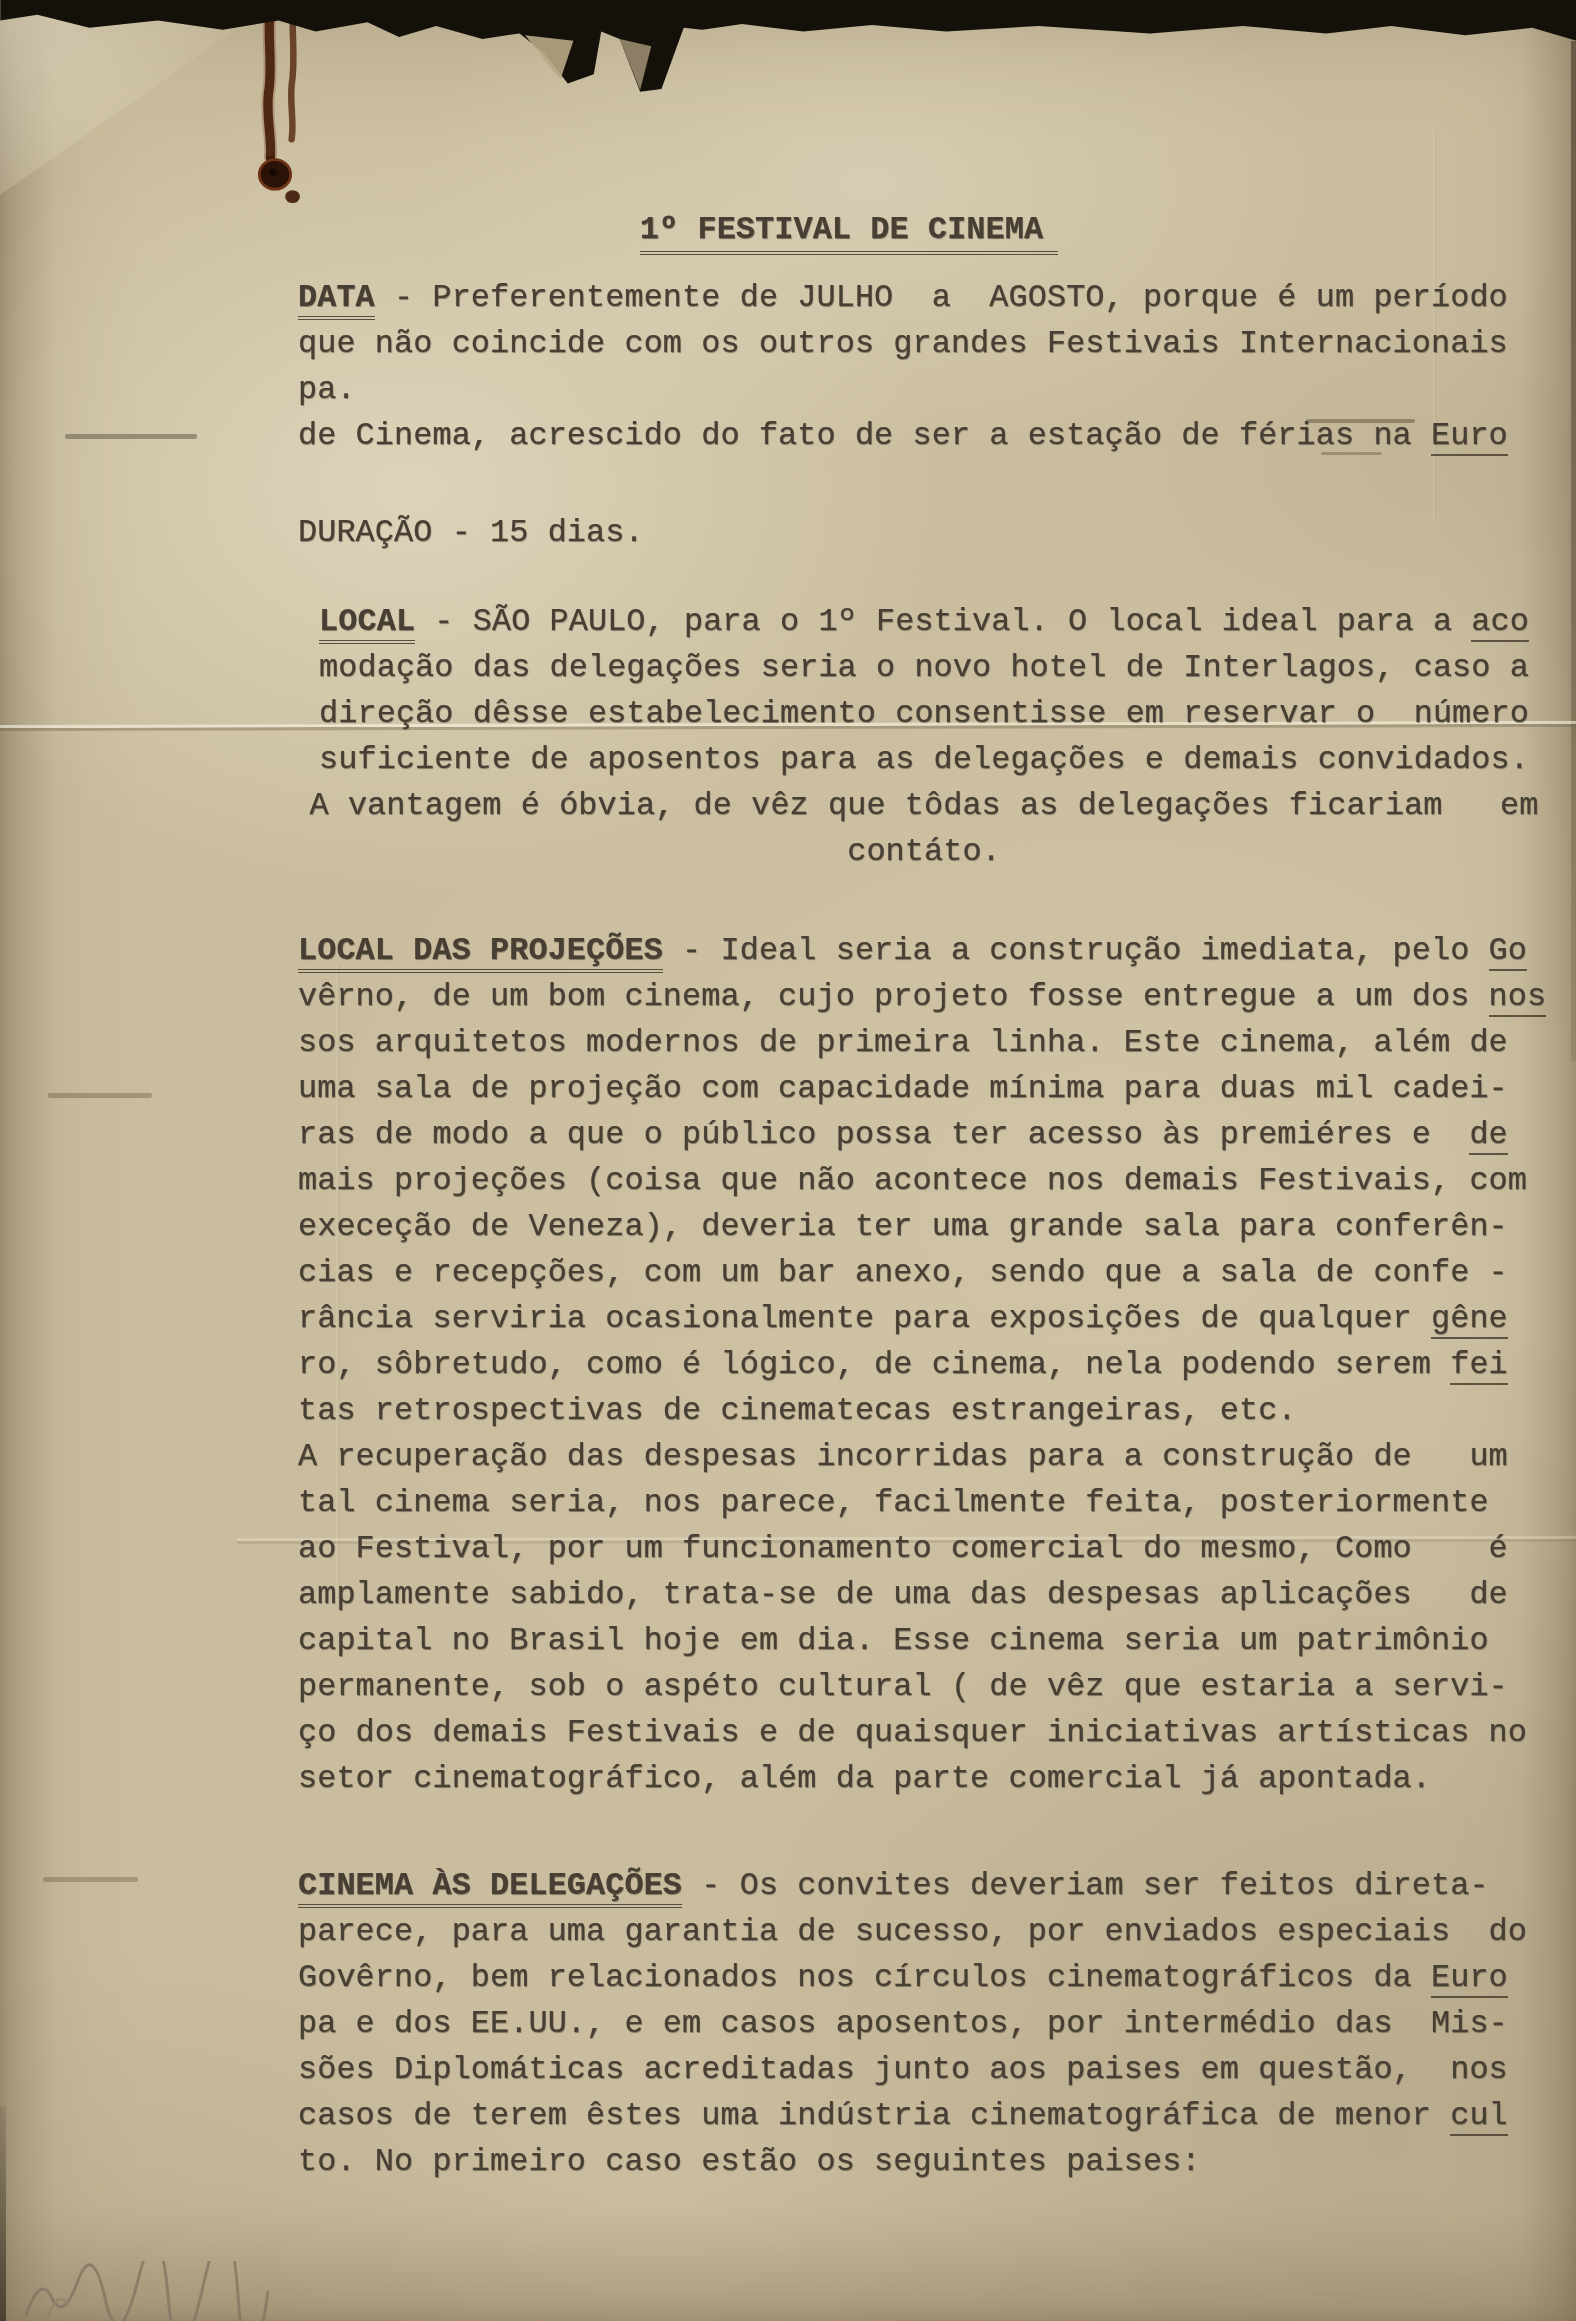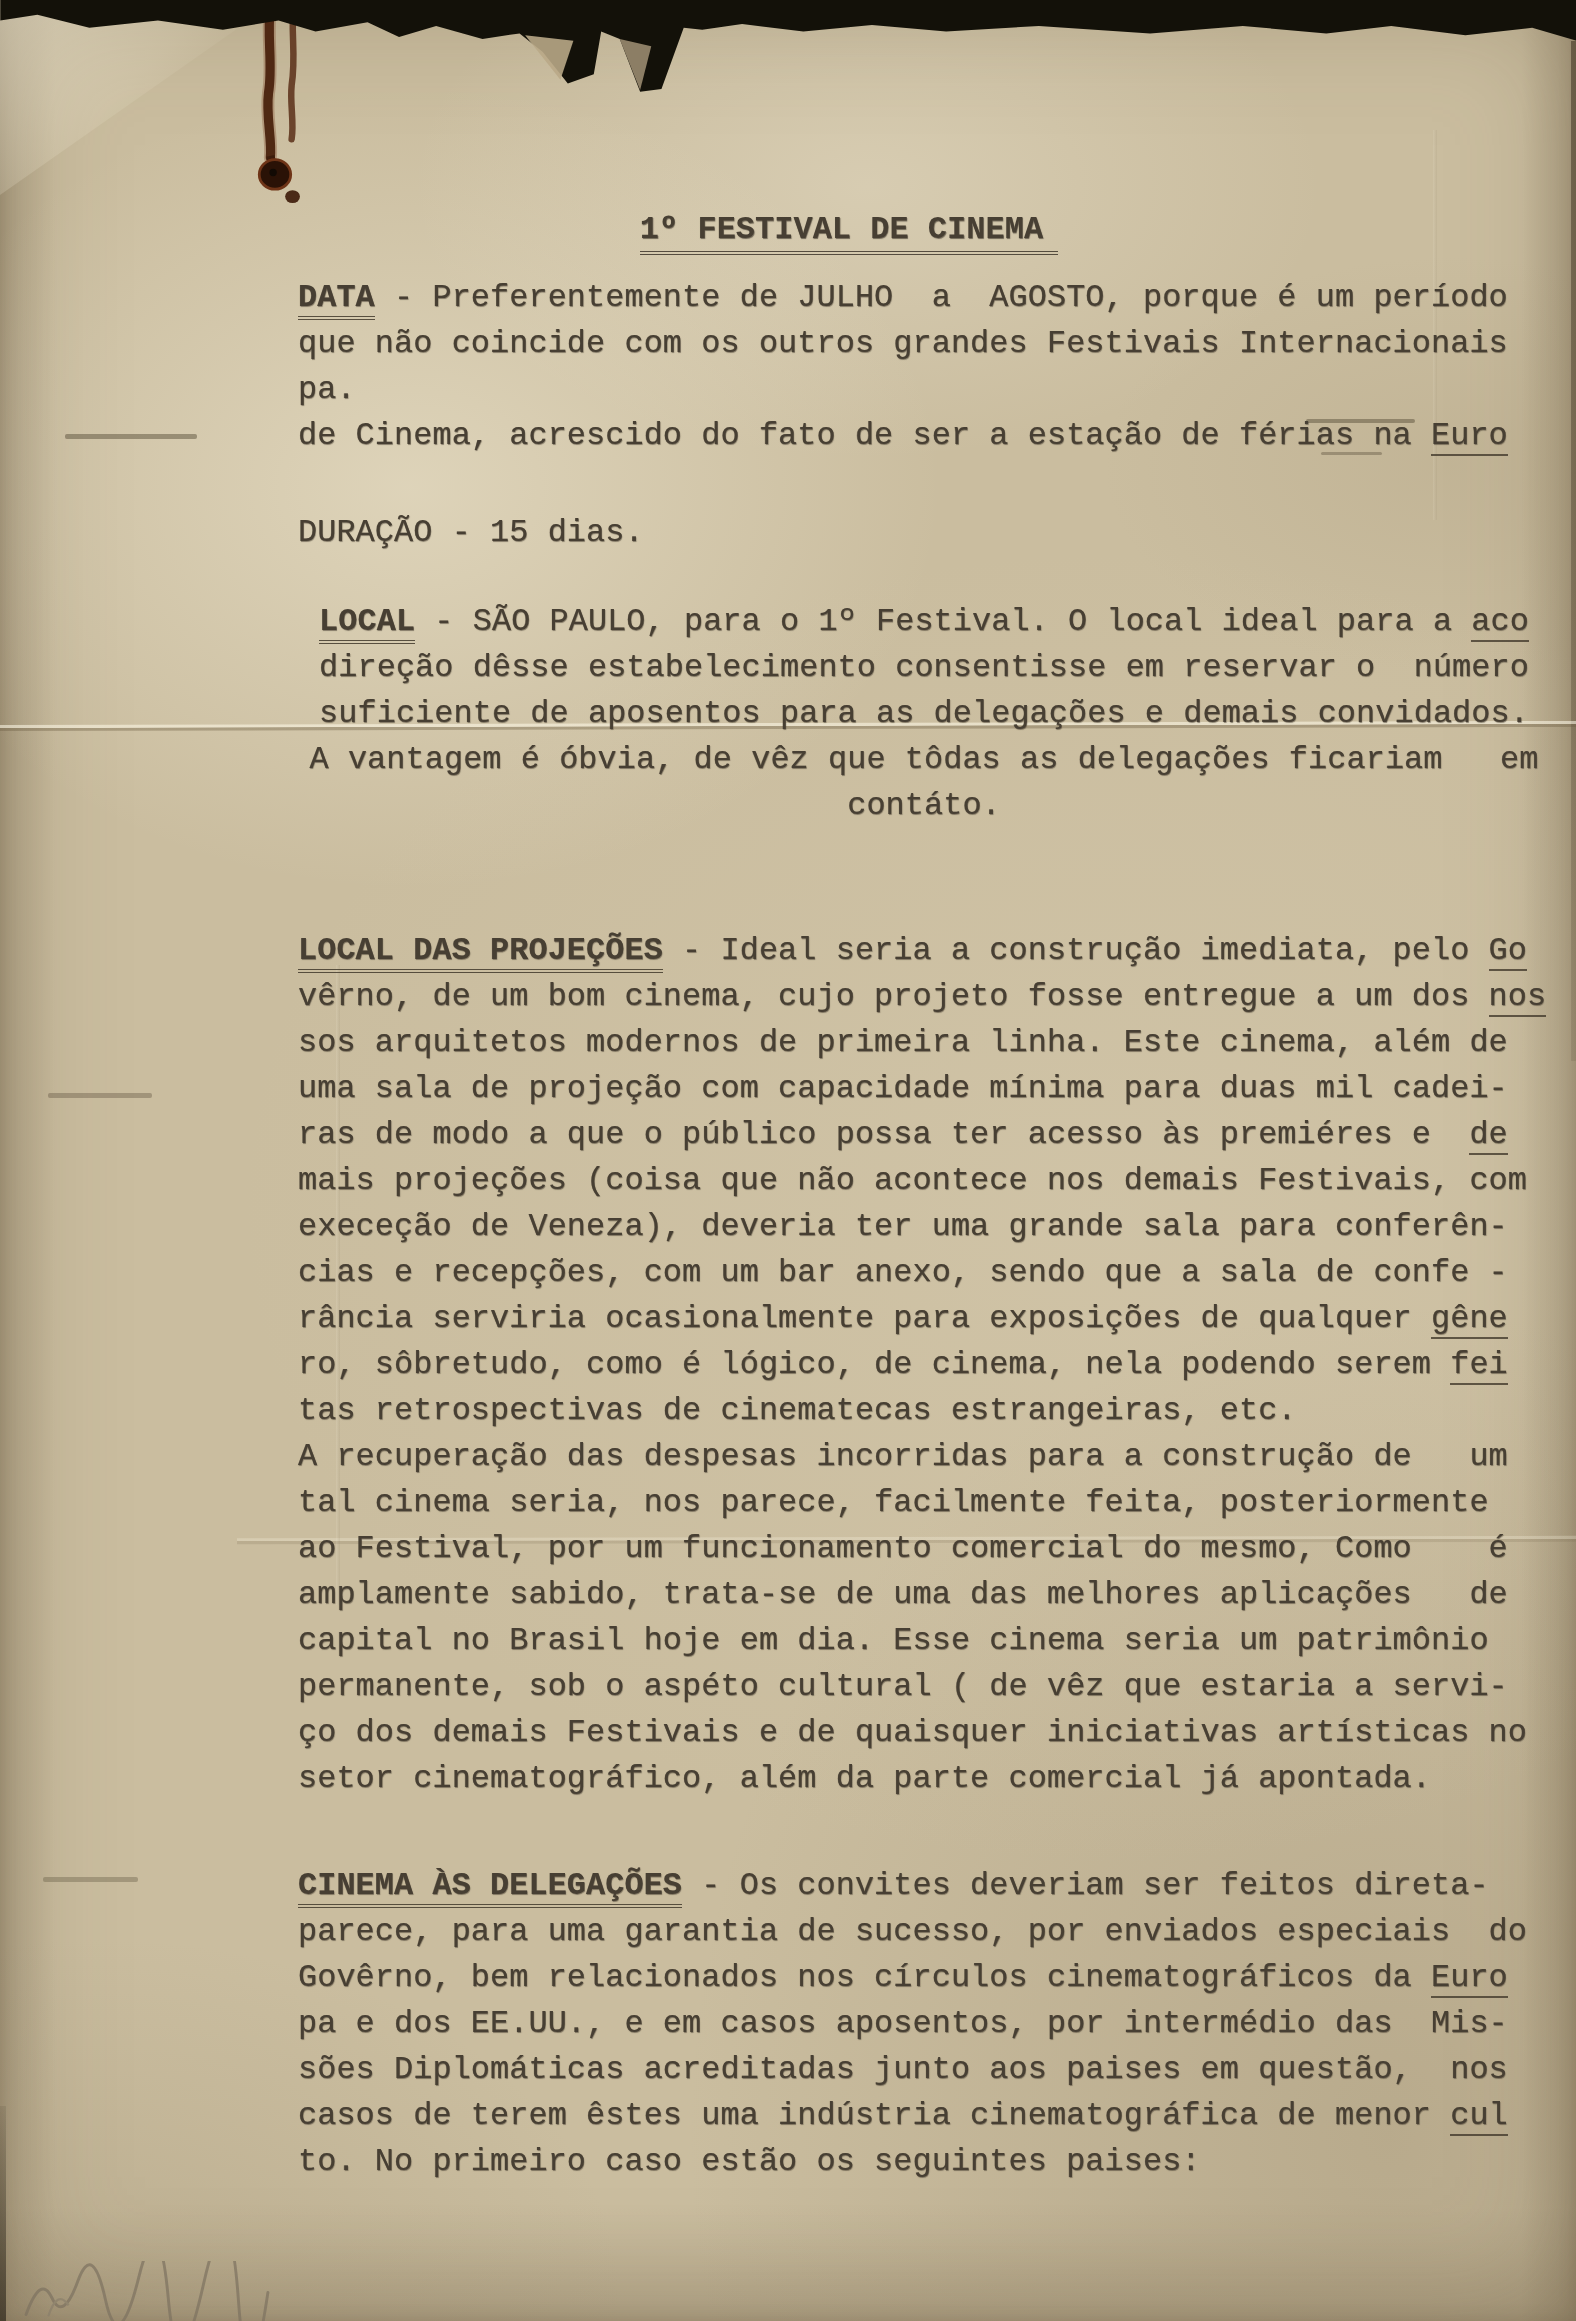--- a/index.html
+++ b/index.html
@@ -131,41 +131,42 @@
         <div class="line"><span class="hd">DATA</span> - Preferentemente de JULHO  a  AGOSTO, porque é um período</div>
         <div class="line">que não coincide com os outros grandes Festivais Internacionais</div>
         <div class="line">pa.</div>
         <div class="line">de Cinema, acrescido do fato de ser a estação de férias na <span class="uend">Euro</span></div>
       </div>
       <div class="para p-duracao">
         <div class="line">DURAÇÃO - 15 dias.</div>
       </div>
       <div class="para p-local">
         <div class="line"><span class="hd">LOCAL</span> - SÃO PAULO, para o 1º Festival. O local ideal para a <span class="uend">aco</span></div>
+        <div class="line">modação das delegações seria o novo hotel de Interlagos, caso a</div>
         <div class="line">direção dêsse estabelecimento consentisse em reservar o  número</div>
         <div class="line">suficiente de aposentos para as delegações e demais convidados.</div>
         <div class="line">A vantagem é óbvia, de vêz que tôdas as delegações ficariam   em</div>
         <div class="line">contáto.</div>
       </div>
       <div class="para p-projecoes">
         <div class="line"><span class="hd">LOCAL DAS PROJEÇÕES</span> - Ideal seria a construção imediata, pelo <span class="uend">Go</span></div>
         <div class="line">vêrno, de um bom cinema, cujo projeto fosse entregue a um dos <span class="uend">nos</span></div>
         <div class="line">sos arquitetos modernos de primeira linha. Este cinema, além de</div>
         <div class="line">uma sala de projeção com capacidade mínima para duas mil cadei-</div>
         <div class="line">ras de modo a que o público possa ter acesso às premiéres e  <span class="uend">de</span></div>
         <div class="line">mais projeções (coisa que não acontece nos demais Festivais, com</div>
         <div class="line">execeção de Veneza), deveria ter uma grande sala para conferên-</div>
         <div class="line">cias e recepções, com um bar anexo, sendo que a sala de confe -</div>
         <div class="line">rância serviria ocasionalmente para exposições de qualquer <span class="uend">gêne</span></div>
         <div class="line">ro, sôbretudo, como é lógico, de cinema, nela podendo serem <span class="uend">fei</span></div>
         <div class="line">tas retrospectivas de cinematecas estrangeiras, etc.</div>
         <div class="line">A recuperação das despesas incorridas para a construção de   um</div>
         <div class="line">tal cinema seria, nos parece, facilmente feita, posteriormente</div>
         <div class="line">ao Festival, por um funcionamento comercial do mesmo, Como    é</div>
-        <div class="line">amplamente sabido, trata-se de uma das melhores aplicações   de</div>
+        <div class="line">amplamente sabido, trata-se de uma das despesas aplicações   de</div>
         <div class="line">capital no Brasil hoje em dia. Esse cinema seria um patrimônio</div>
         <div class="line">permanente, sob o aspéto cultural ( de vêz que estaria a servi-</div>
         <div class="line">ço dos demais Festivais e de quaisquer iniciativas artísticas no</div>
         <div class="line">setor cinematográfico, além da parte comercial já apontada.</div>
       </div>
       <div class="para p-convite">
         <div class="line"><span class="hd">CINEMA ÀS DELEGAÇÕES</span> - Os convites deveriam ser feitos direta-</div>
         <div class="line">parece, para uma garantia de sucesso, por enviados especiais  do</div>
         <div class="line">Govêrno, bem relacionados nos círculos cinematográficos da <span class="uend">Euro</span></div>
         <div class="line">pa e dos EE.UU., e em casos aposentos, por intermédio das  Mis-</div>

